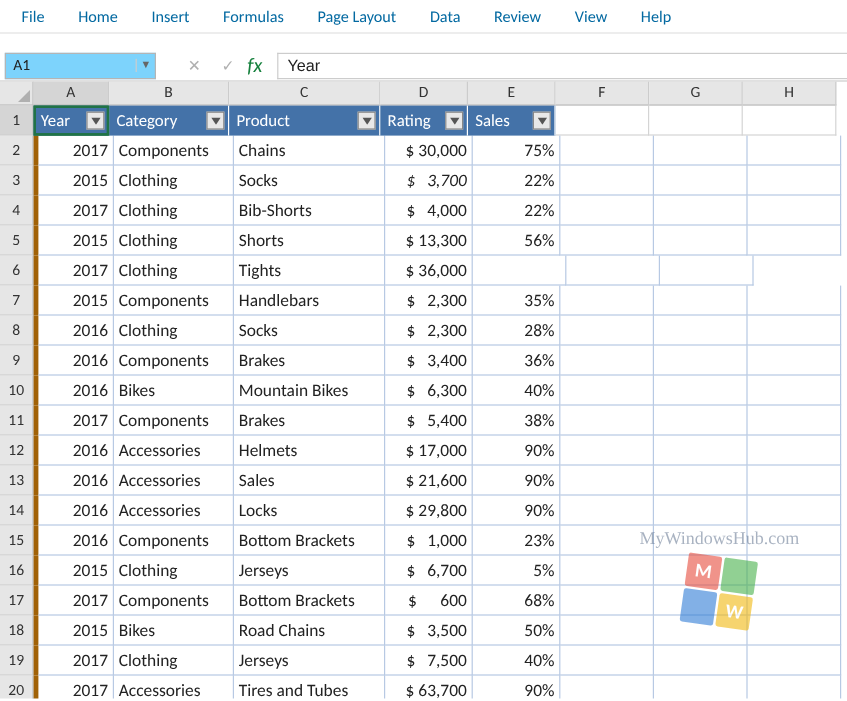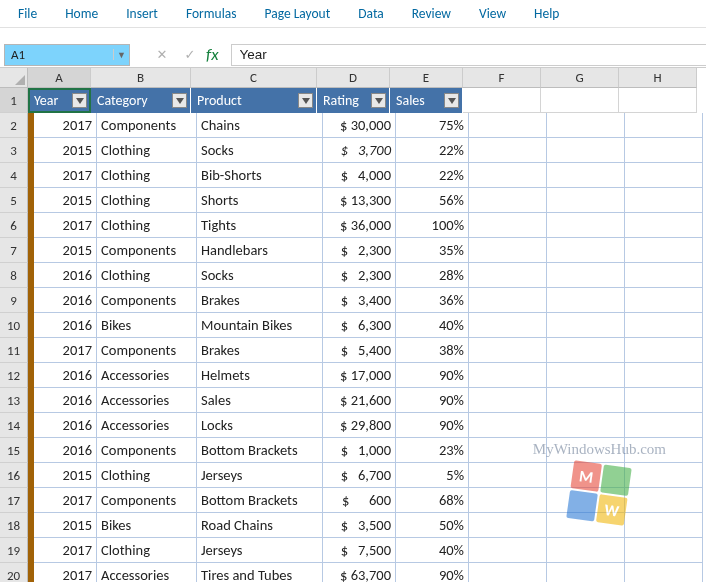--- a/index.html
+++ b/index.html
@@ -206,21 +206,21 @@
   .cB { width: 100px; }
   .cC { width: 126px; }
   .cD { width: 73px; }
   .cE { width: 73px; }
   .cF { width: 78px; }
   .cG { width: 78px; }
   .cH { width: 78px; }
 
   
   .trow .cell { border-bottom: 1px solid #b7c9e3; border-right: 1px solid #b7c9e3; }
-  .trow { border-left: 6px solid #a16207; }
+  .trow { border-left: 4px solid #a16207; }
 
   
   .sel-cell {
     position: absolute;
     border: 2px solid #217346;
     pointer-events: none;
     box-sizing: border-box;
   }
 
   
@@ -402,21 +402,20 @@
           <div class="cell cE num">56%</div>
           <div class="cell cF"></div>
           <div class="cell cG"></div>
           <div class="cell cH"></div>
         </div>
         <div class="row trow">
           <div class="cell cA num">2017</div>
           <div class="cell cB">Clothing</div>
           <div class="cell cC">Tights</div>
           <div class="cell cD num" style="white-space:pre;">$ 36,000</div>
-          <div class="cell cE num">100%</div>
           <div class="cell cF"></div>
           <div class="cell cG"></div>
           <div class="cell cH"></div>
         </div>
         <div class="row trow">
           <div class="cell cA num">2015</div>
           <div class="cell cB">Components</div>
           <div class="cell cC">Handlebars</div>
           <div class="cell cD num" style="white-space:pre;">$   2,300</div>
           <div class="cell cE num">35%</div>

